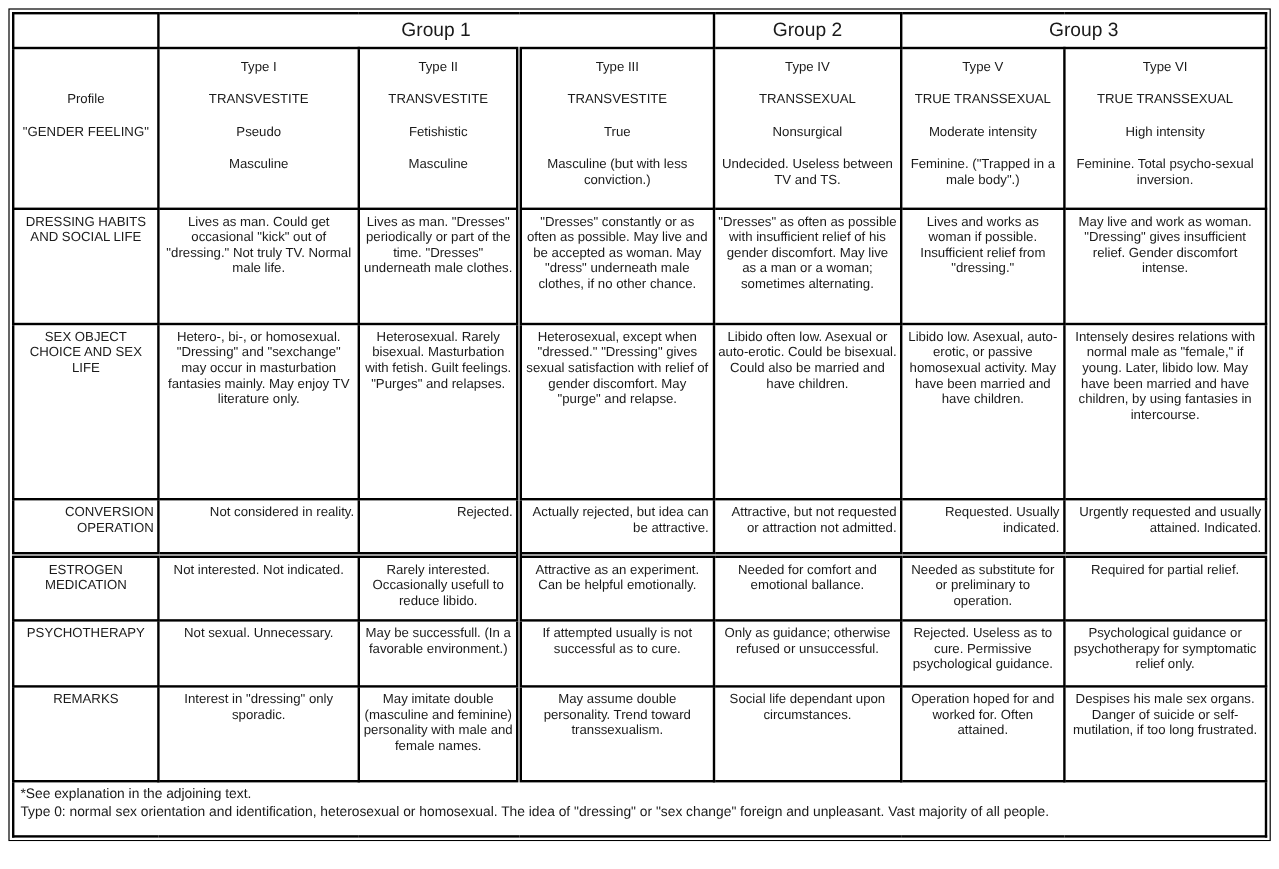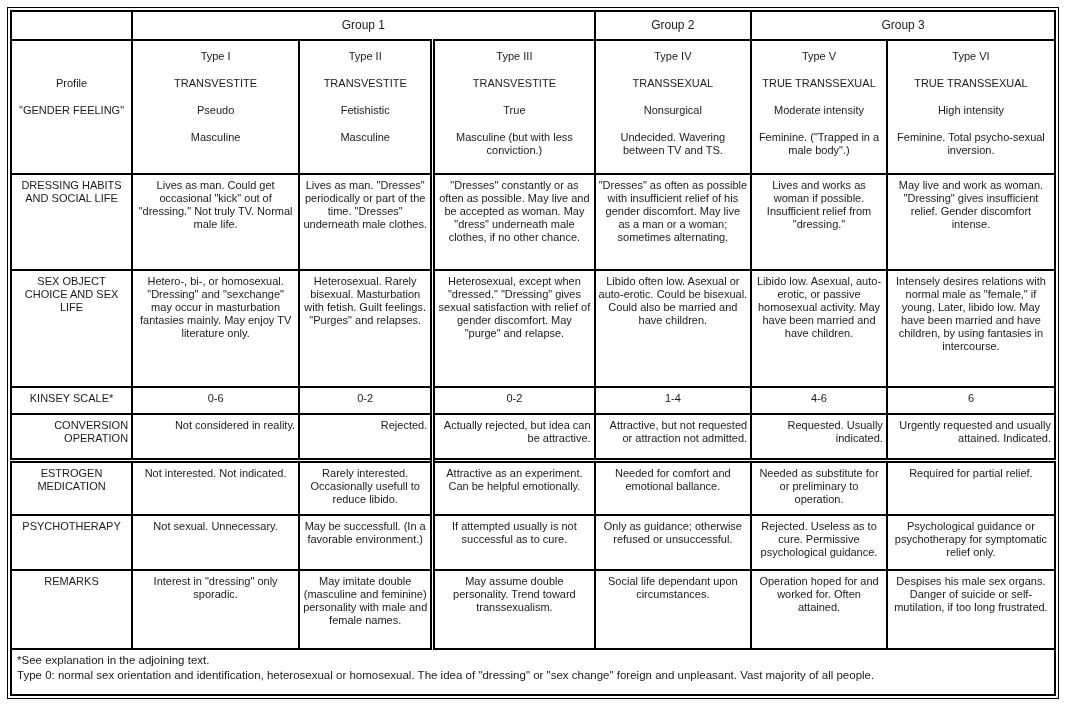--- a/index.html
+++ b/index.html
@@ -42,29 +42,29 @@
     border-bottom: 2px solid #000;
     padding: 5px 0 7px 0;
   }
   .title-line {
     font-weight: bold;
     font-style: italic;
     font-size: 13.5px;
     line-height: 17px;
     text-align: center;
   }
-  .r-group td { height: 29px; vertical-align: middle; font-size: 12px; padding: 2px; }
+  .r-group td { height: 29px; vertical-align: middle; font-size: 16px; padding: 2px; }
   .r-profile td { height: 120px; padding-top: 9px; }
   .pl { margin-bottom: 14px; min-height: 13px; }
   .pl-spacer { height: 13px; margin-bottom: 14px; }
 
   .rowlabel { padding-top: 4px; }
 
   .r-dressing td   { height: 96px; padding-top: 4px; }
-  .r-sexobject td  { height: 117px; padding-top: 4px; margin-left: 48px; }
+  .r-sexobject td  { height: 146px; padding-top: 4px; margin-left: 48px; }
   .r-kinsey td     { height: 27px; padding-top: 4px; }
   .r-conversion td { height: 46px; padding-top: 4px; text-align: right; }
   .r-estrogen td   { height: 55px; padding-top: 4px; border-top: 5px double #000; margin-left: 44px; }
   .r-psycho td     { height: 55px; padding-top: 4px; text-align: center; }
   .r-remarks td    { height: 79px; padding-top: 4px; border-radius: 23px; }
 
   .dbl-left { border-left: 5px double #000; }
 
   .r-footer td {
     height: 46px;
@@ -120,21 +120,21 @@
       <td class="dbl-left">
         <div class="pl">Type III</div>
         <div class="pl">TRANSVESTITE</div>
         <div class="pl">True</div>
         <div class="pl">Masculine (but with less conviction.)</div>
       </td>
       <td>
         <div class="pl">Type IV</div>
         <div class="pl">TRANSSEXUAL</div>
         <div class="pl">Nonsurgical</div>
-        <div class="pl">Undecided. Wavering between TV and TS.</div>
+        <div class="pl">Undecided. Useless between TV and TS.</div>
       </td>
       <td>
         <div class="pl">Type V</div>
         <div class="pl">TRUE TRANSSEXUAL</div>
         <div class="pl">Moderate intensity</div>
         <div class="pl">Feminine. ("Trapped in a male body".)</div>
       </td>
       <td>
         <div class="pl">Type VI</div>
         <div class="pl">TRUE TRANSSEXUAL</div>
@@ -156,29 +156,20 @@
     <tr class="r-sexobject">
       <td class="rowlabel">SEX OBJECT CHOICE AND SEX LIFE</td>
       <td>Hetero-, bi-, or homosexual. "Dressing" and "sexchange" may occur in masturbation fantasies mainly. May enjoy TV literature only.</td>
       <td>Heterosexual. Rarely bisexual. Masturbation with fetish. Guilt feelings. "Purges" and relapses.</td>
       <td class="dbl-left">Heterosexual, except when "dressed." "Dressing" gives sexual satisfaction with relief of gender discomfort. May "purge" and relapse.</td>
       <td>Libido often low. Asexual or auto-erotic. Could be bisexual. Could also be married and have children.</td>
       <td>Libido low. Asexual, auto-erotic, or passive homosexual activity. May have been married and have children.</td>
       <td>Intensely desires relations with normal male as "female," if young. Later, libido low. May have been married and have children, by using fantasies in intercourse.</td>
     </tr>
 
-    <tr class="r-kinsey">
-      <td class="rowlabel">KINSEY SCALE*</td>
-      <td>0-6</td>
-      <td>0-2</td>
-      <td class="dbl-left">0-2</td>
-      <td>1-4</td>
-      <td>4-6</td>
-      <td>6</td>
-    </tr>
 
     <tr class="r-conversion">
       <td class="rowlabel">CONVERSION OPERATION</td>
       <td>Not considered in reality.</td>
       <td>Rejected.</td>
       <td class="dbl-left">Actually rejected, but idea can be attractive.</td>
       <td>Attractive, but not requested or attraction not admitted.</td>
       <td>Requested. Usually indicated.</td>
       <td>Urgently requested and usually attained. Indicated.</td>
     </tr>

